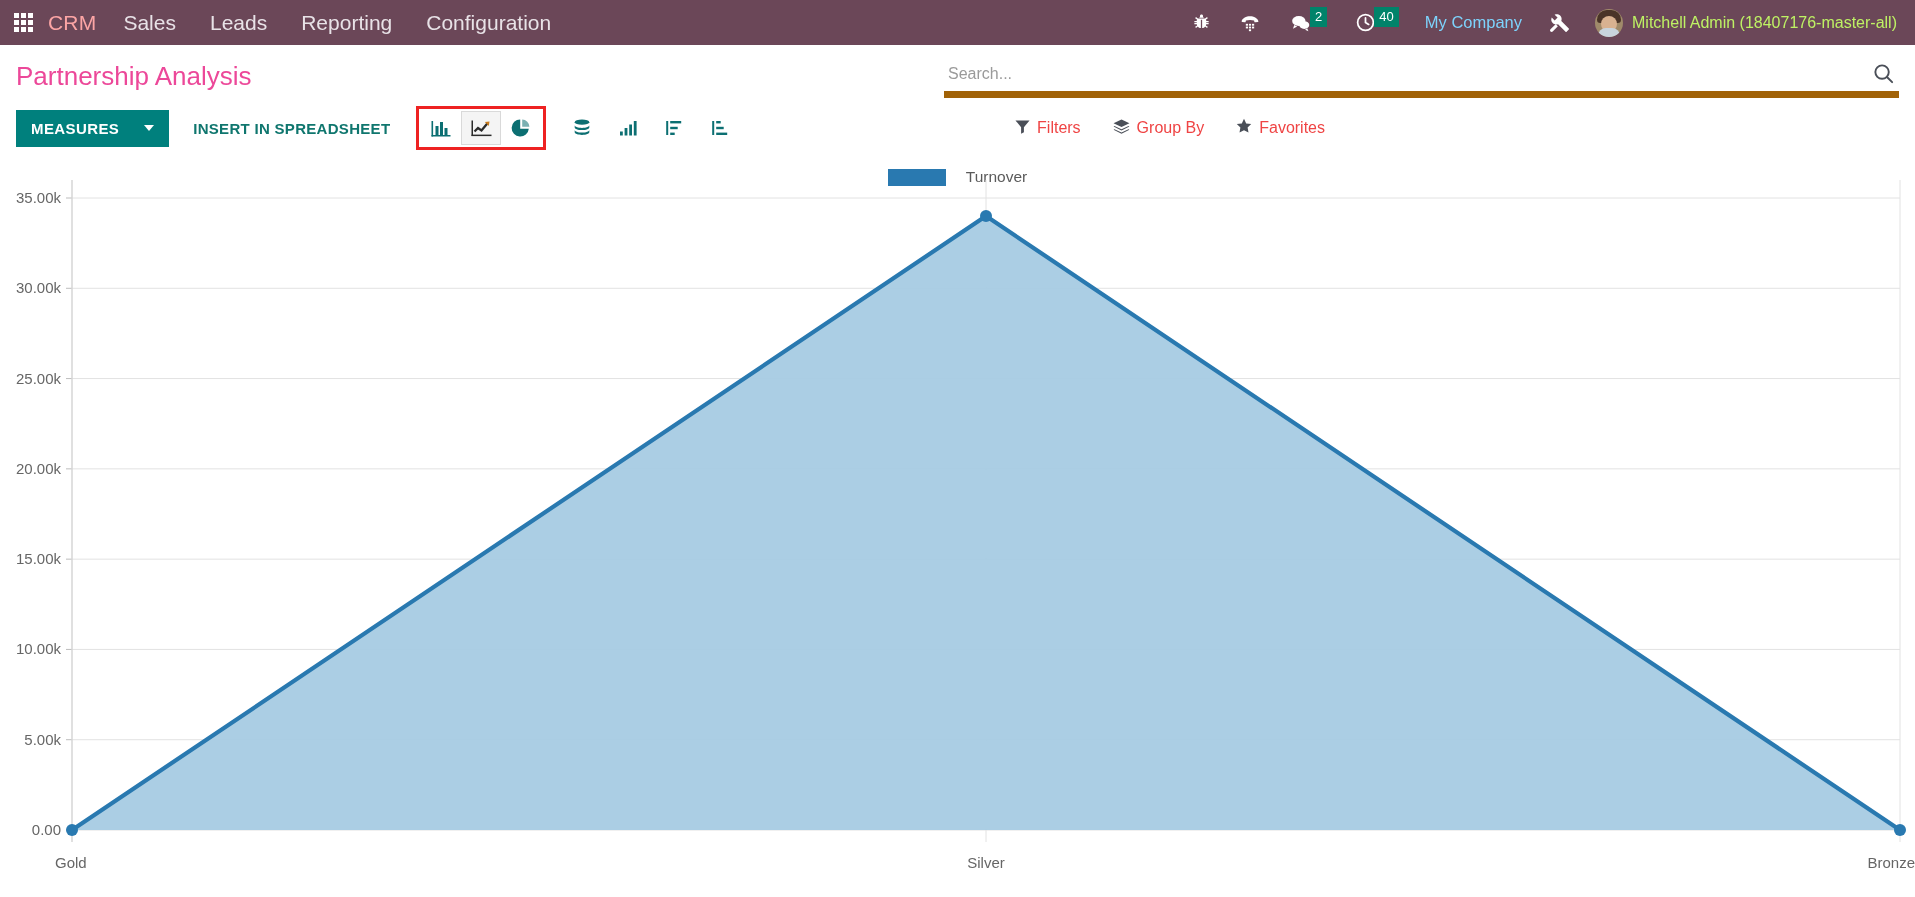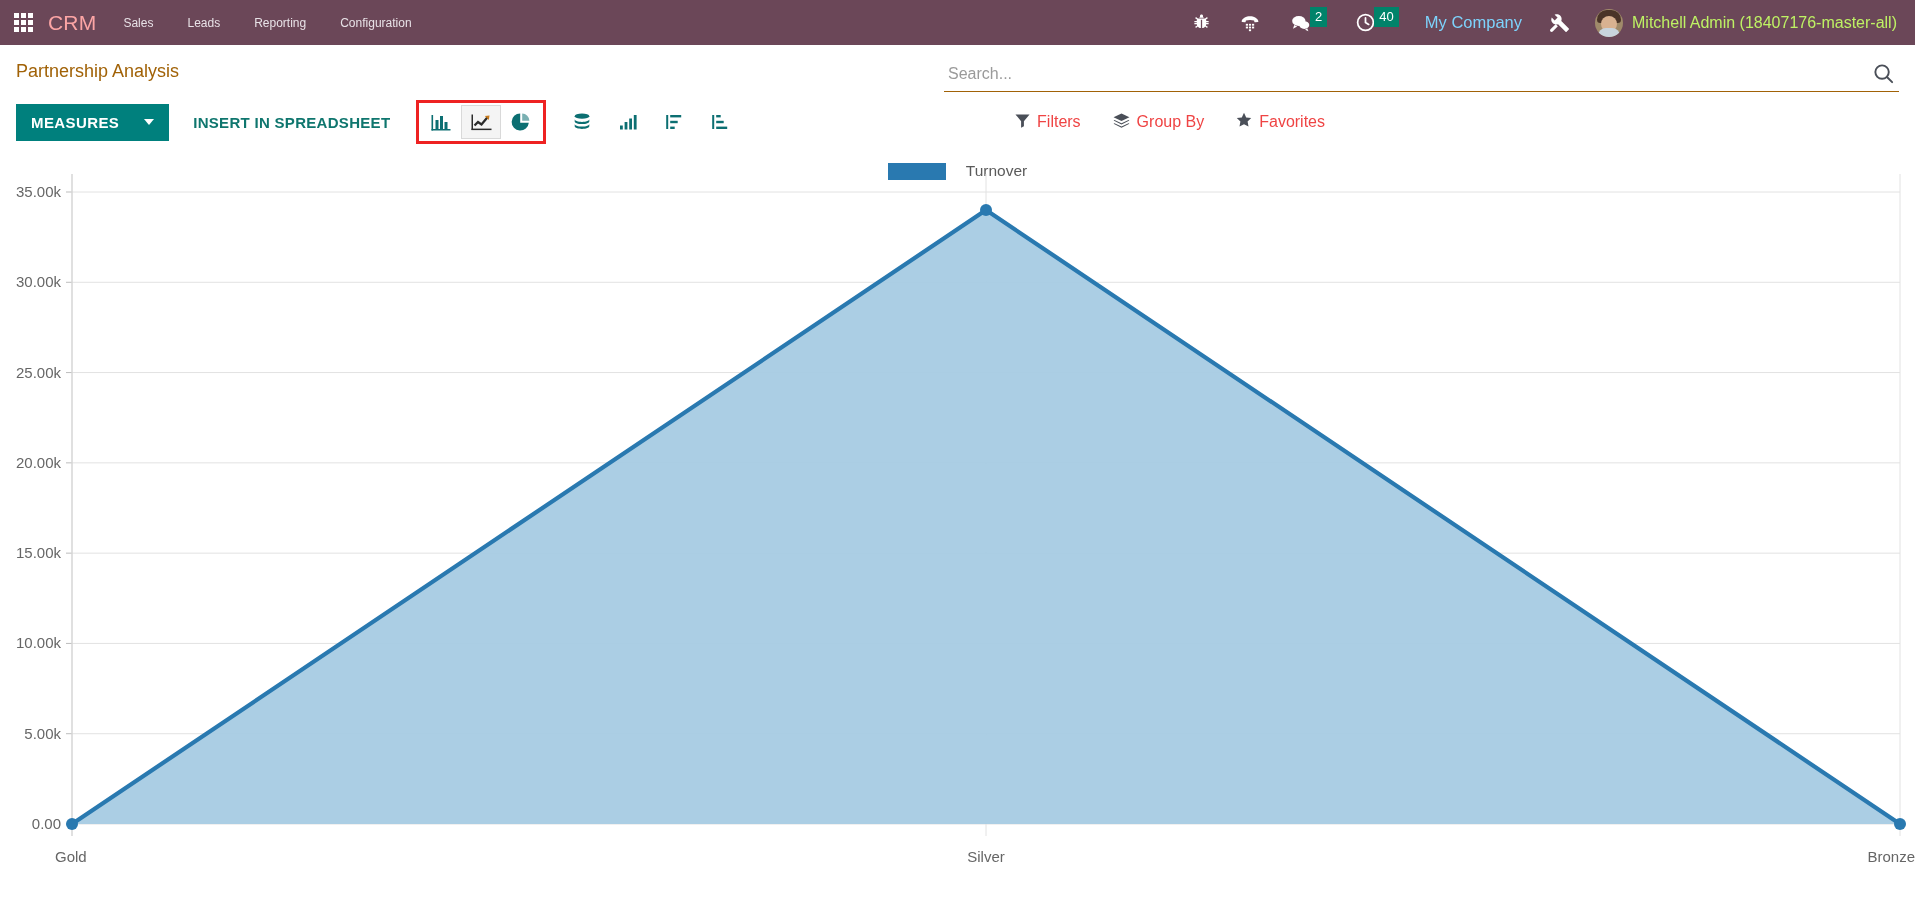--- a/index.html
+++ b/index.html
@@ -31,21 +31,21 @@
     grid-template-rows: repeat(3, 5px);
     gap: 2px;
   }
   .apps-grid .g i { background: #ffffff; display: block; width: 5px; height: 5px; }
   .brand {
     font-size: 21px; color: #fca5a5; padding: 0 10px 0 2px;
     letter-spacing: .2px; cursor: pointer;
   }
   .nav-item {
     padding: 0 17px; height: 48px; display: flex; align-items: center;
-    font-size: 12px; color: #e8e2e7; cursor: pointer;
+    font-size: 21px; color: #e8e2e7; cursor: pointer;
   }
   .nav-spacer { flex: 1 1 auto; }
   .nav-right { display: flex; align-items: center; height: 45px; padding-right: 12px; }
   .sys-icon {
     position: relative; height: 45px; display: flex; align-items: center;
     padding: 0 14px; cursor: pointer;
   }
   .sys-icon svg { display: block; }
   .badge {
     background: #00836a; color: #fff; font-size: 13px; line-height: 1;
@@ -62,26 +62,26 @@
   }
   .avatar .hair { position:absolute; left:2px; top:1px; width:24px; height:13px; border-radius:12px 12px 4px 4px; background:#4a3428; }
   .avatar .face { position:absolute; left:6px; top:7px; width:16px; height:16px; border-radius:50%; background:#d9b291; }
   .avatar .body { position:absolute; left:3px; bottom:0; width:22px; height:9px; border-radius:8px 8px 0 0; background:#c9d4dd; }
   .user-name { font-size: 16px; color: #bef264; }
 
   
   .control-panel { background: #ffffff; padding: 0; }
   .cp-row1 { display: flex; align-items: flex-start; padding: 14px 16px 0 16px; }
   .page-title {
-    font-size: 18px; color: #a16207; font-weight: 400;
+    font-size: 26px; color: #ec4899; font-weight: 400;
     padding-top: 2px; white-space: nowrap;
   }
   .search-wrap {
     margin-left: auto; width: 955px; display: flex; align-items: center;
-    border-bottom: 1px solid #a16207; padding: 3px 2px 6px 4px;
+    border-bottom: 7px solid #a16207; padding: 3px 2px 6px 4px;
   }
   .search-input {
     flex: 1; border: none; outline: none; font-size: 16px;
     color: #4a4a4a; background: transparent;
     font-family: "Liberation Sans", sans-serif;
   }
   .search-input::placeholder { color: #9a9a9a; }
   .search-btn { background: none; border: none; cursor: pointer; padding: 0 2px; line-height: 0; }
 
   .cp-row2 {

